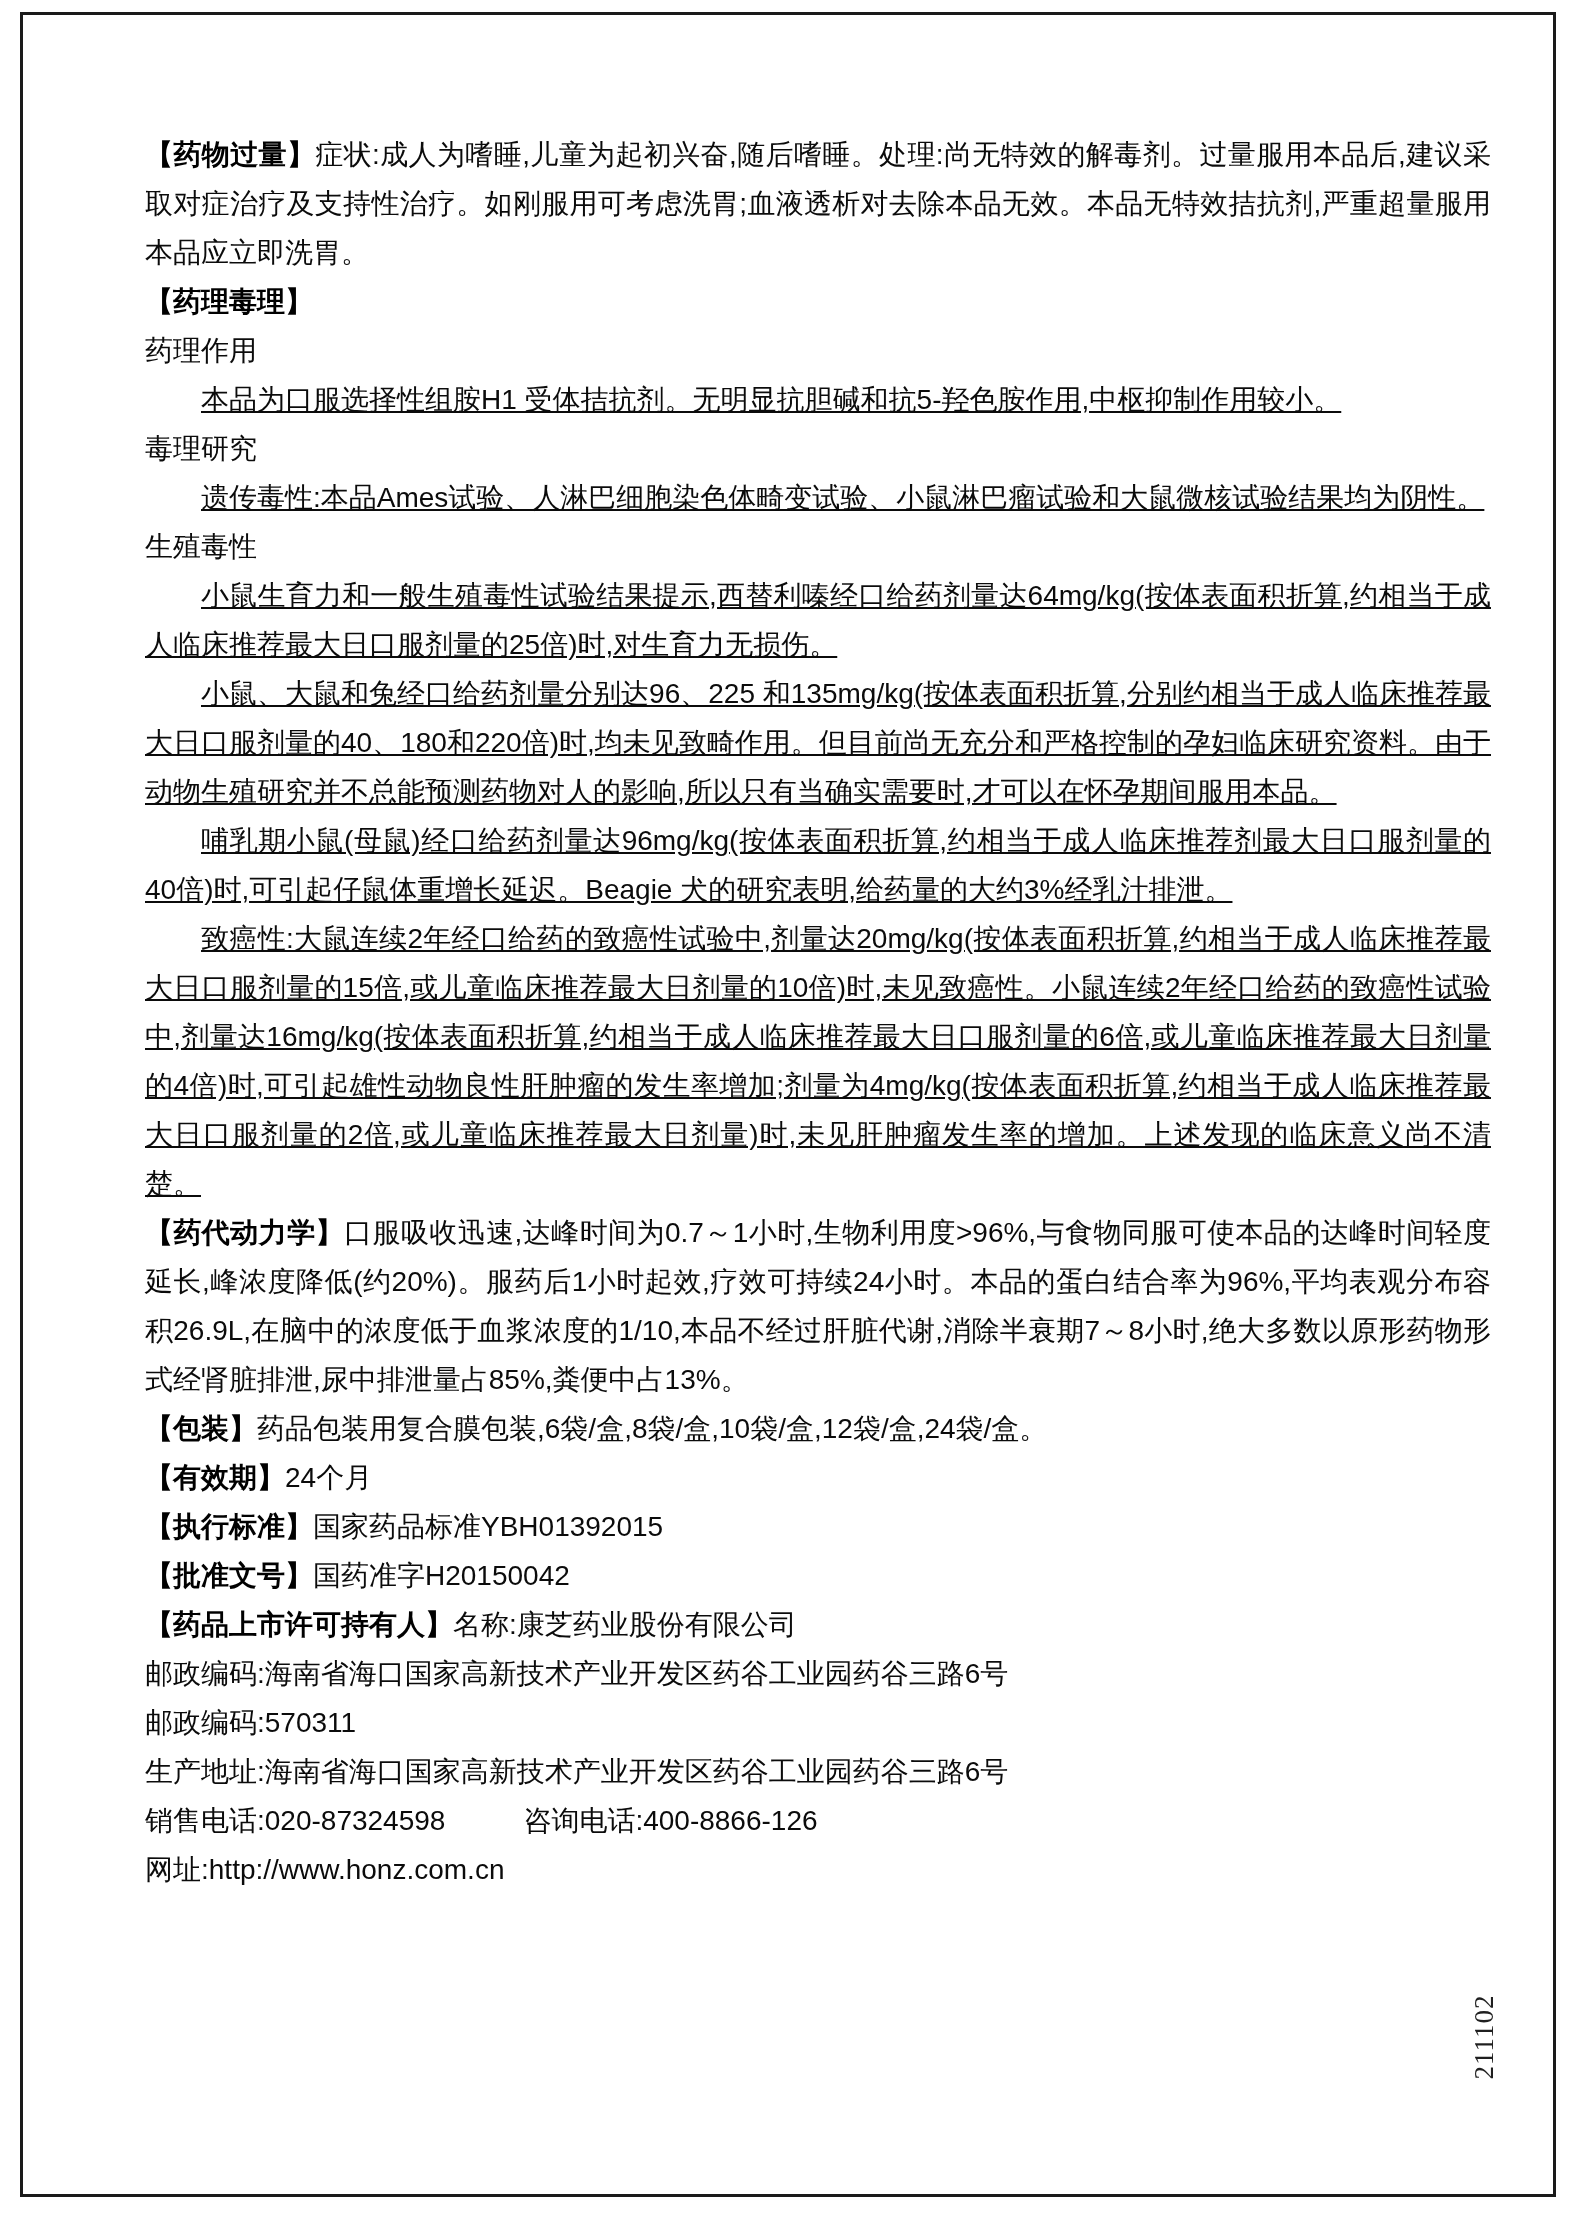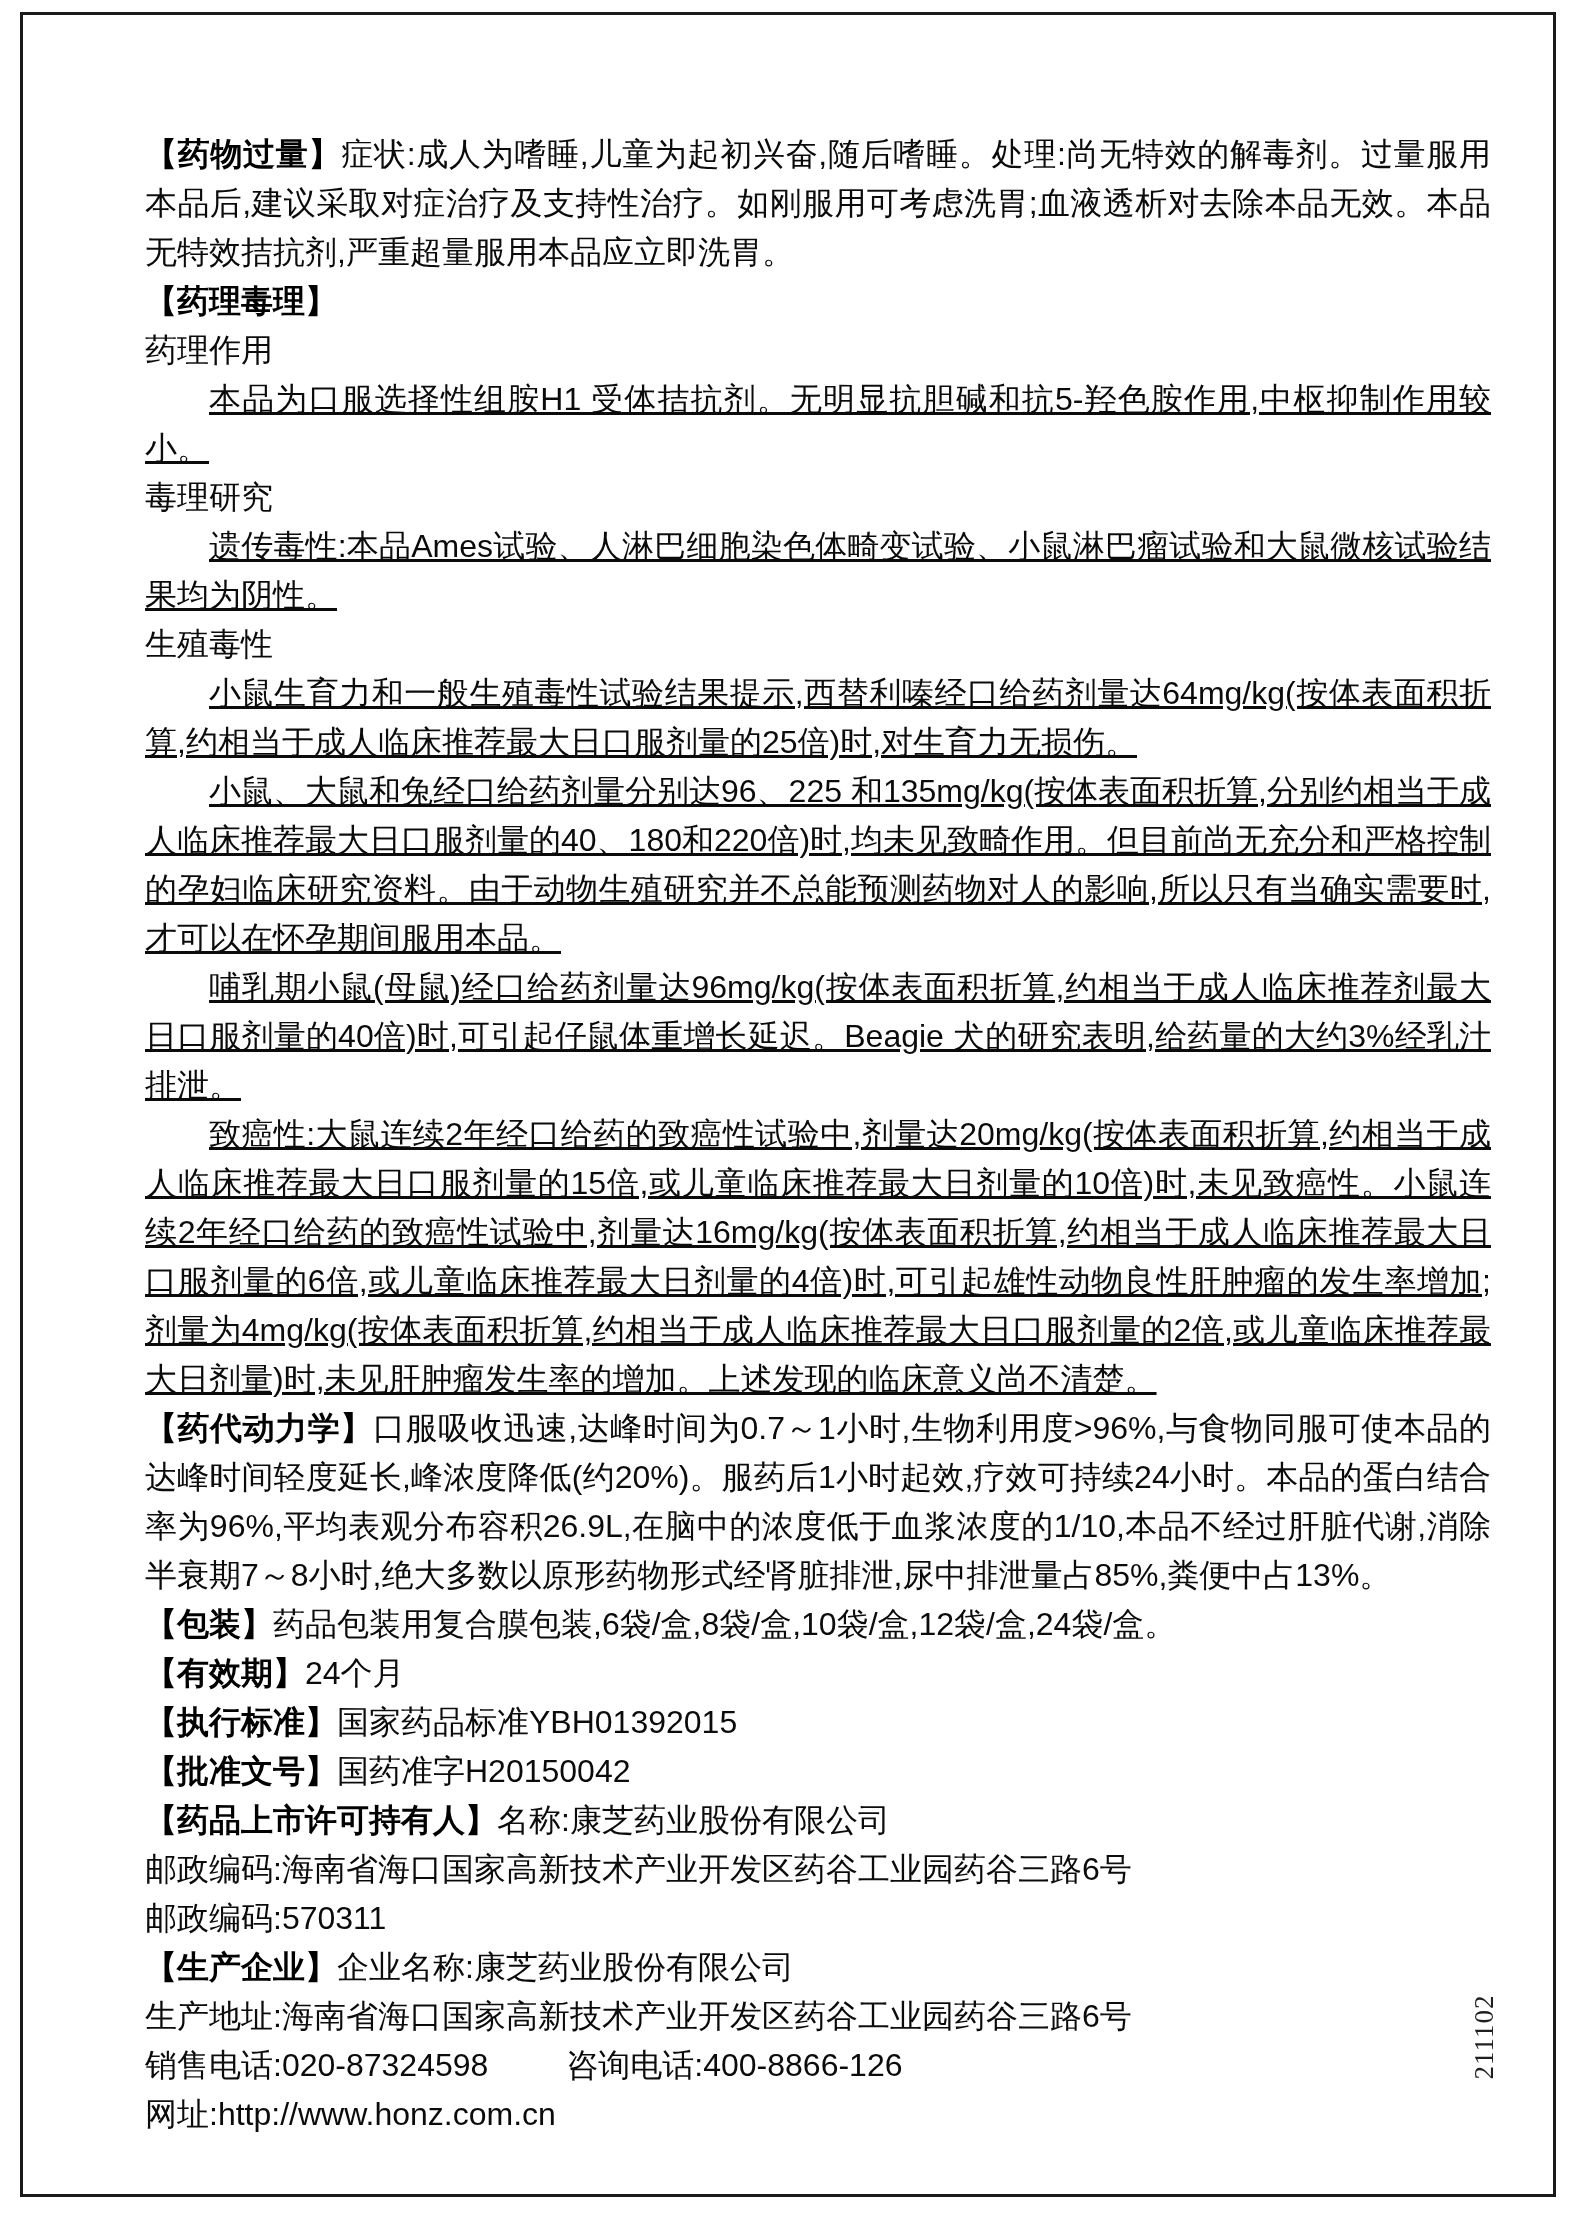--- a/index.html
+++ b/index.html
@@ -23,21 +23,21 @@
     border: 3px solid #1a1a1a;
     box-sizing: border-box;
     background: #ffffff;
   }
   .content {
     position: absolute;
     left: 145px;
     top: 130px;
     width: 1346px;
     color: #0b0b0b;
-    font-size: 32px;
+    font-size: 28px;
     line-height: 49px;
     text-align: justify;
   }
   .content p {
     margin: 0;
     padding: 0;
   }
   .section-label {
     font-weight: 700;
     color: #000000;
@@ -83,19 +83,18 @@
       <p class="indent "><span>哺乳期小鼠(母鼠)经口给药剂量达96mg/kg(按体表面积折算,约相当于成人临床推荐剂最大日口服剂量的40倍)时,可引起仔鼠体重增长延迟。Beagie 犬的研究表明,给药量的大约3%经乳汁排泄。</span></p>
       <p class="indent "><span>致癌性:大鼠连续2年经口给药的致癌性试验中,剂量达20mg/kg(按体表面积折算,约相当于成人临床推荐最大日口服剂量的15倍,或儿童临床推荐最大日剂量的10倍)时,未见致癌性。小鼠连续2年经口给药的致癌性试验中,剂量达16mg/kg(按体表面积折算,约相当于成人临床推荐最大日口服剂量的6倍,或儿童临床推荐最大日剂量的4倍)时,可引起雄性动物良性肝肿瘤的发生率增加;剂量为4mg/kg(按体表面积折算,约相当于成人临床推荐最大日口服剂量的2倍,或儿童临床推荐最大日剂量)时,未见肝肿瘤发生率的增加。上述发现的临床意义尚不清楚。</span></p>
       <p class=""><span class="section-label">【药代动力学】</span><span>口服吸收迅速,达峰时间为0.7～1小时,生物利用度&gt;96%,与食物同服可使本品的达峰时间轻度延长,峰浓度降低(约20%)。服药后1小时起效,疗效可持续24小时。本品的蛋白结合率为96%,平均表观分布容积26.9L,在脑中的浓度低于血浆浓度的1/10,本品不经过肝脏代谢,消除半衰期7～8小时,绝大多数以原形药物形式经肾脏排泄,尿中排泄量占85%,粪便中占13%。</span></p>
       <p class=""><span class="section-label">【包装】</span><span>药品包装用复合膜包装,6袋/盒,8袋/盒,10袋/盒,12袋/盒,24袋/盒。</span></p>
       <p class=""><span class="section-label">【有效期】</span><span>24个月</span></p>
       <p class=""><span class="section-label">【执行标准】</span><span>国家药品标准YBH01392015</span></p>
       <p class=""><span class="section-label">【批准文号】</span><span>国药准字H20150042</span></p>
       <p class=""><span class="section-label">【药品上市许可持有人】</span><span>名称:康芝药业股份有限公司</span></p>
       <p class=""><span>邮政编码:海南省海口国家高新技术产业开发区药谷工业园药谷三路6号</span></p>
       <p class=""><span>邮政编码:570311</span></p>
-      <p class=""><span class="section-label">【生产企业】</span><span>企业名称:康芝药业股份有限公司</span></p>
       <p class=""><span>生产地址:海南省海口国家高新技术产业开发区药谷工业园药谷三路6号</span></p>
       <p class=""><span class="col">销售电话:020-87324598</span><span class="col gap">咨询电话:400-8866-126</span></p>
       <p class=""><span>网址:http://www.honz.com.cn</span></p>
     </div>
   <div class="print-code">211102</div>
 </div>
 
 </body></html>

